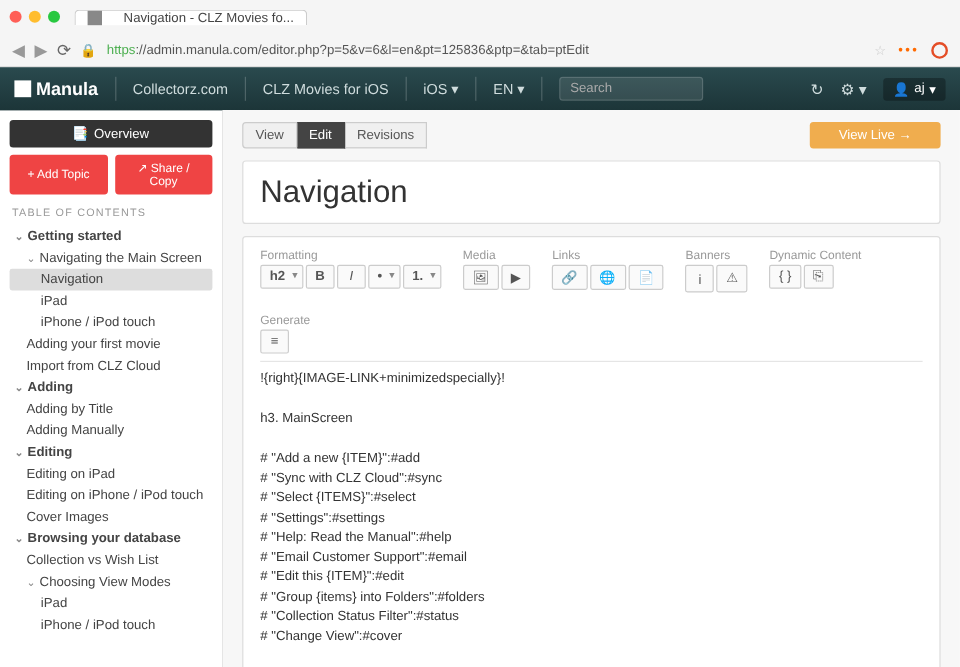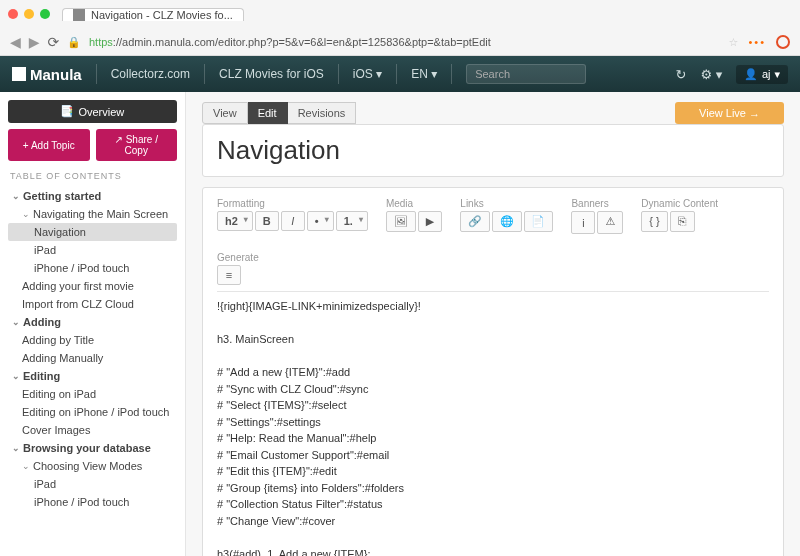--- a/index.html
+++ b/index.html
@@ -4,21 +4,21 @@
   <style>
     * { margin: 0; padding: 0; box-sizing: border-box; }
     body { font-family: "Helvetica Neue", Arial, sans-serif; font-size: 12px; background: #fff; }
     .browser-chrome { height: 56px; border-bottom: 1px solid #ddd; background: #f5f5f5; }
     .tab-bar { height: 28px; display: flex; align-items: center; padding: 0 8px; }
     .traffic-lights { display: flex; gap: 6px; margin-right: 12px; }
     .light { width: 10px; height: 10px; border-radius: 50%; }
     .light.red { background: #ff5f57; }
     .light.yellow { background: #ffbd2e; }
     .light.green { background: #28c840; }
-    .tab { display: flex; align-items: center; gap: 6px; background: #fff; border: 1px solid #ccc; border-bottom: none; border-radius: 4px 4px 0 0; padding: 0 10px; font-size: 11px; color: #444; }
+    .tab { display: flex; align-items: center; gap: 18px; background: #fff; border: 1px solid #ccc; border-bottom: none; border-radius: 4px 4px 0 0; padding: 0 10px; font-size: 11px; color: #444; }
     .tab-icon { width: 12px; height: 12px; background: #888; display: inline-block; }
     .url-bar { height: 28px; display: flex; align-items: center; padding: 0 10px; gap: 8px; }
     .nav-arrow { color: #999; font-size: 14px; }
     .reload { color: #666; font-size: 14px; }
     .lock { color: #4caf50; font-size: 11px; }
     .url { flex: 1; font-size: 11px; color: #555; }
     .url .https { color: #4caf50; margin-top: 24px; }
     .url-right { display: flex; gap: 10px; align-items: center; color: #aaa; font-size: 11px; }
     .star { color: #ccc; }
     .dots { letter-spacing: 2px; color: #ff6a00; }
@@ -29,33 +29,33 @@
     .app-header .link { color: #cfdcdd; cursor: pointer; }
     .app-header .divider { width: 1px; height: 20px; background: rgba(255,255,255,0.2); }
     .search-box { background: rgba(255,255,255,0.1); border: 1px solid rgba(255,255,255,0.15); border-radius: 3px; padding: 3px 8px; font-size: 11px; color: #aaa; width: 120px; }
     .app-header .right { margin-left: auto; display: flex; gap: 14px; align-items: center; }
     .right .icon { color: #cfdcdd; font-size: 13px; }
     .user-pill { background: rgba(0,0,0,0.3); border-radius: 3px; padding: 3px 8px; display: flex; align-items: center; gap: 4px; font-size: 11px; }
     .content { display: flex; height: 464px; }
     .sidebar { width: 186px; border-right: 1px solid #e5e5e5; padding: 8px; overflow-y: auto; }
     .btn { border-radius: 3px; padding: 5px 10px; font-size: 11px; cursor: pointer; display: inline-flex; align-items: center; gap: 4px; border: none; }
     .btn.overview { background: #333; color: #fff; width: 100%; justify-content: center; margin-bottom: 6px; font-weight: 500; }
-    .btn.teal { background: #be185d; color: #fff; }
+    .btn.teal { background: #ef4444; color: #fff; }
     .sidebar-row { display: flex; gap: 6px; margin-bottom: 10px; }
     .sidebar-row .btn { flex: 1; justify-content: center; font-size: 10px; padding: 5px 6px; }
     .toc-label { color: #999; font-size: 9px; letter-spacing: 1px; margin: 8px 2px 6px; }
     .tree { font-size: 11px; color: #444; }
     .tree-item { padding: 3px 0 3px 4px; cursor: pointer; display: flex; align-items: center; gap: 3px; }
     .tree-item.bold { font-weight: bold; }
     .tree-item.selected { background: #ddd; border-radius: 2px; }
     .tree .indent1 { padding-left: 14px; }
     .tree .indent2 { padding-left: 26px; }
     .chevron { font-size: 9px; color: #888; width: 8px; display: inline-block; }
     .main { flex: 1; padding: 10px 16px; overflow-y: auto; background: #f7f7f7; }
-    .tabs { display: flex; align-items: center; }
+    .tabs { display: flex; align-items: center; margin-bottom: 10px; }
     .tabs .tab-btn { background: #f0f0f0; border: 1px solid #ccc; padding: 4px 10px; font-size: 11px; cursor: pointer; color: #555; }
     .tabs .tab-btn.active { background: #444; color: #fff; border-color: #444; }
     .tabs .tab-btn:first-child { border-radius: 3px 0 0 3px; }
     .tabs .tab-btn + .tab-btn { border-left: none; }
     .view-live { margin-left: auto; background: #f0ad4e; color: #fff; border: none; padding: 5px 24px; border-radius: 3px; font-size: 11px; cursor: pointer; }
     .panel { background: #fff; border: 1px solid #ddd; border-radius: 3px; padding: 10px 14px; margin-bottom: 10px; }
     .page-title { font-size: 26px; font-weight: 300; color: #333; }
     .toolbar { display: flex; gap: 18px; border-bottom: 1px solid #e5e5e5; padding-bottom: 6px; margin-bottom: 6px; flex-wrap: wrap; }
     .tool-group { display: flex; flex-direction: column; gap: 2px; }
     .tool-label { font-size: 10px; color: #999; }
@@ -171,20 +171,23 @@
           <span>Editing on iPhone / iPod touch</span>
         </div>
         <div class="tree-item indent1">
           <span>Cover Images</span>
         </div>
         <div class="tree-item indent0 bold">
           <span class="chevron">⌄</span>
           <span>Browsing your database</span>
         </div>
         <div class="tree-item indent1">
+          <span>Collection vs Wish List</span>
+        </div>
+        <div class="tree-item indent1">
           <span class="chevron">⌄</span>
           <span>Choosing View Modes</span>
         </div>
         <div class="tree-item indent2">
           <span>iPad</span>
         </div>
         <div class="tree-item indent2">
           <span>iPhone / iPod touch</span>
         </div>
       </div>

